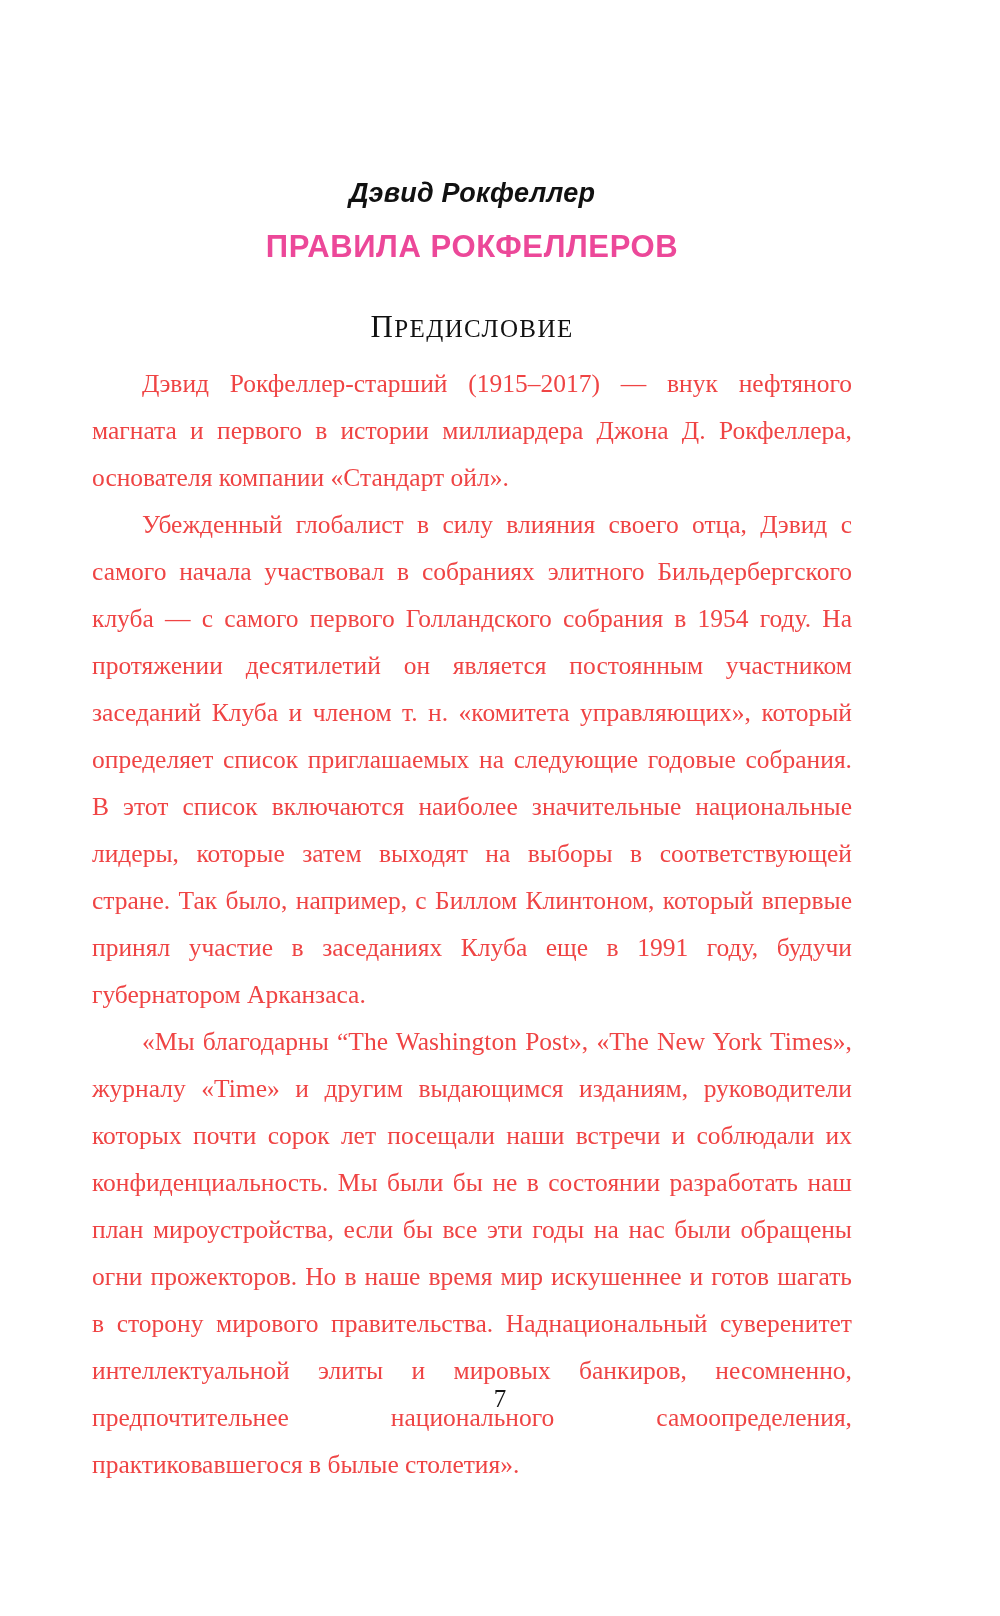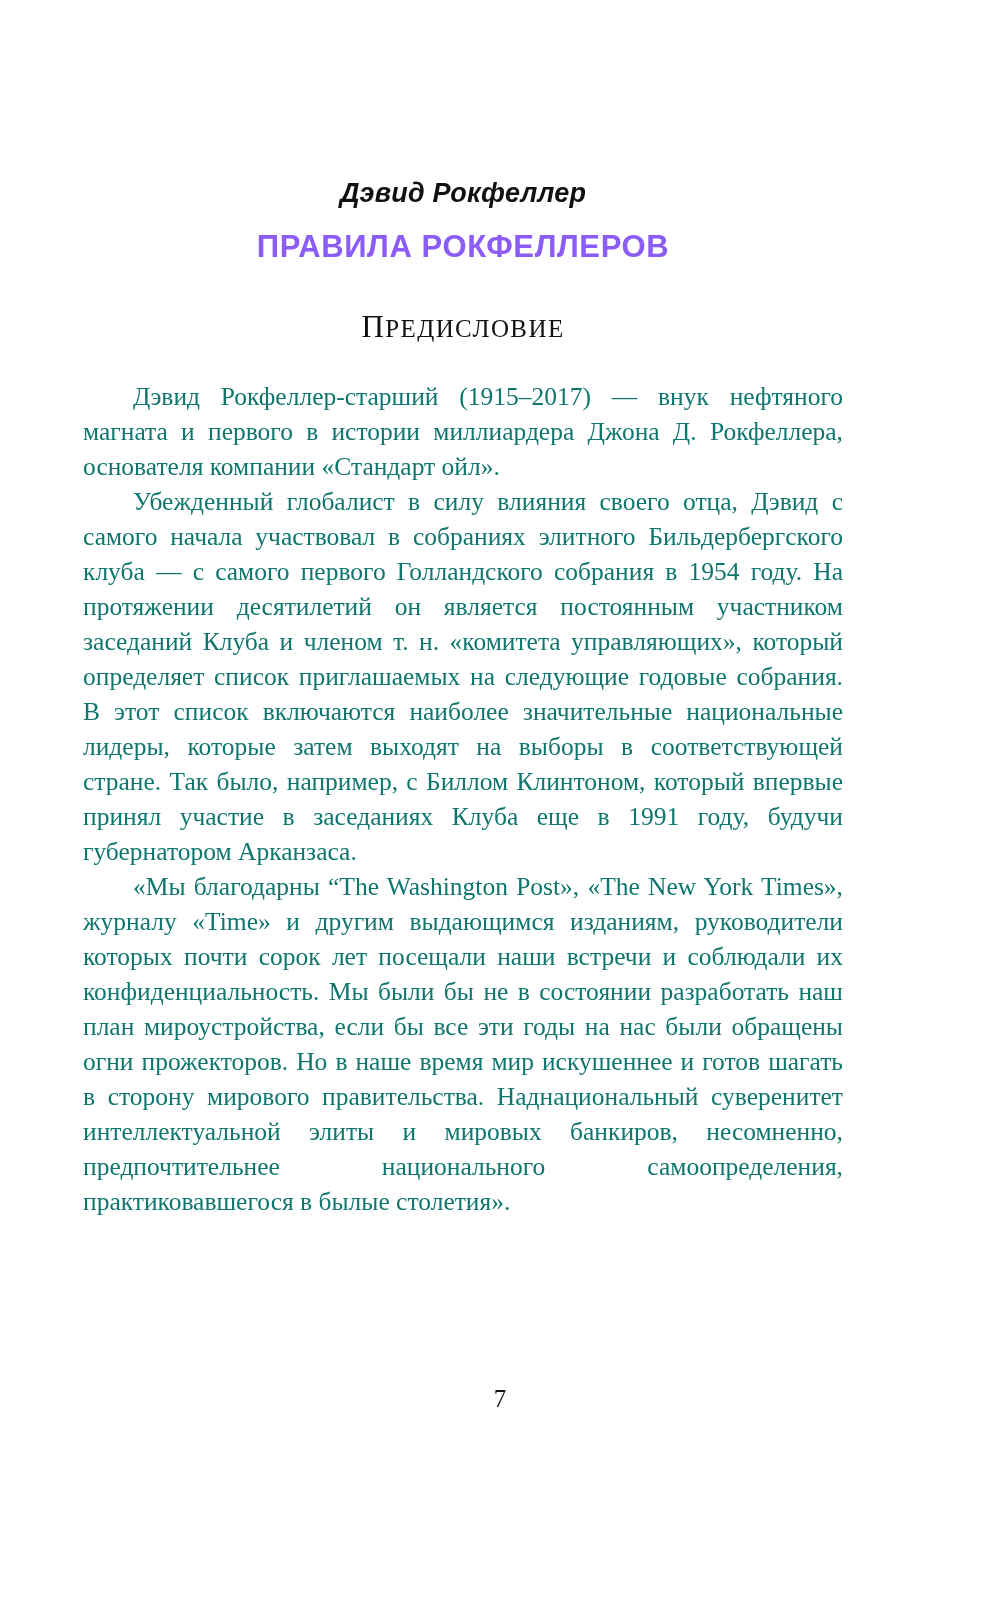--- a/index.html
+++ b/index.html
@@ -16,61 +16,61 @@
   }
   .page {
     position: relative;
     width: 1000px;
     height: 1616px;
     box-sizing: border-box;
     padding: 0;
   }
   .content {
     position: absolute;
-    left: 83px;
+    left: 92px;
     top: 0;
     width: 760px;
   }
   .author {
     margin-top: 178px;
     text-align: center;
     font-family: "Liberation Sans", sans-serif;
     font-weight: bold;
     font-style: italic;
     font-size: 27px;
     letter-spacing: 0.2px;
     color: #111;
   }
   .book-title {
     margin-top: 20px;
     text-align: center;
     font-family: "Liberation Sans", sans-serif;
     font-weight: bold;
     font-size: 31px;
     letter-spacing: 0.6px;
-    color: #8b5cf6;
+    color: #ec4899;
   }
   .section-title {
     margin-top: 44px;
     text-align: center;
     font-family: "Liberation Serif", serif;
     font-size: 25px;
     letter-spacing: 1.4px;
     color: #111;
   }
   .section-title .cap {
     font-size: 31px;
   }
   .body-text {
-    margin-top: 34px;
+    margin-top: 15px;
     font-size: 25.5px;
-    line-height: 35px;
+    line-height: 47px;
     text-align: justify;
     text-justify: inter-word;
-    color: #0f766e;
+    color: #ef4444;
   }
   .body-text p {
     margin: 0;
     text-indent: 50px;
   }
   .page-number {
     position: absolute;
     left: 0;
     top: 1385px;
     width: 1000px;

